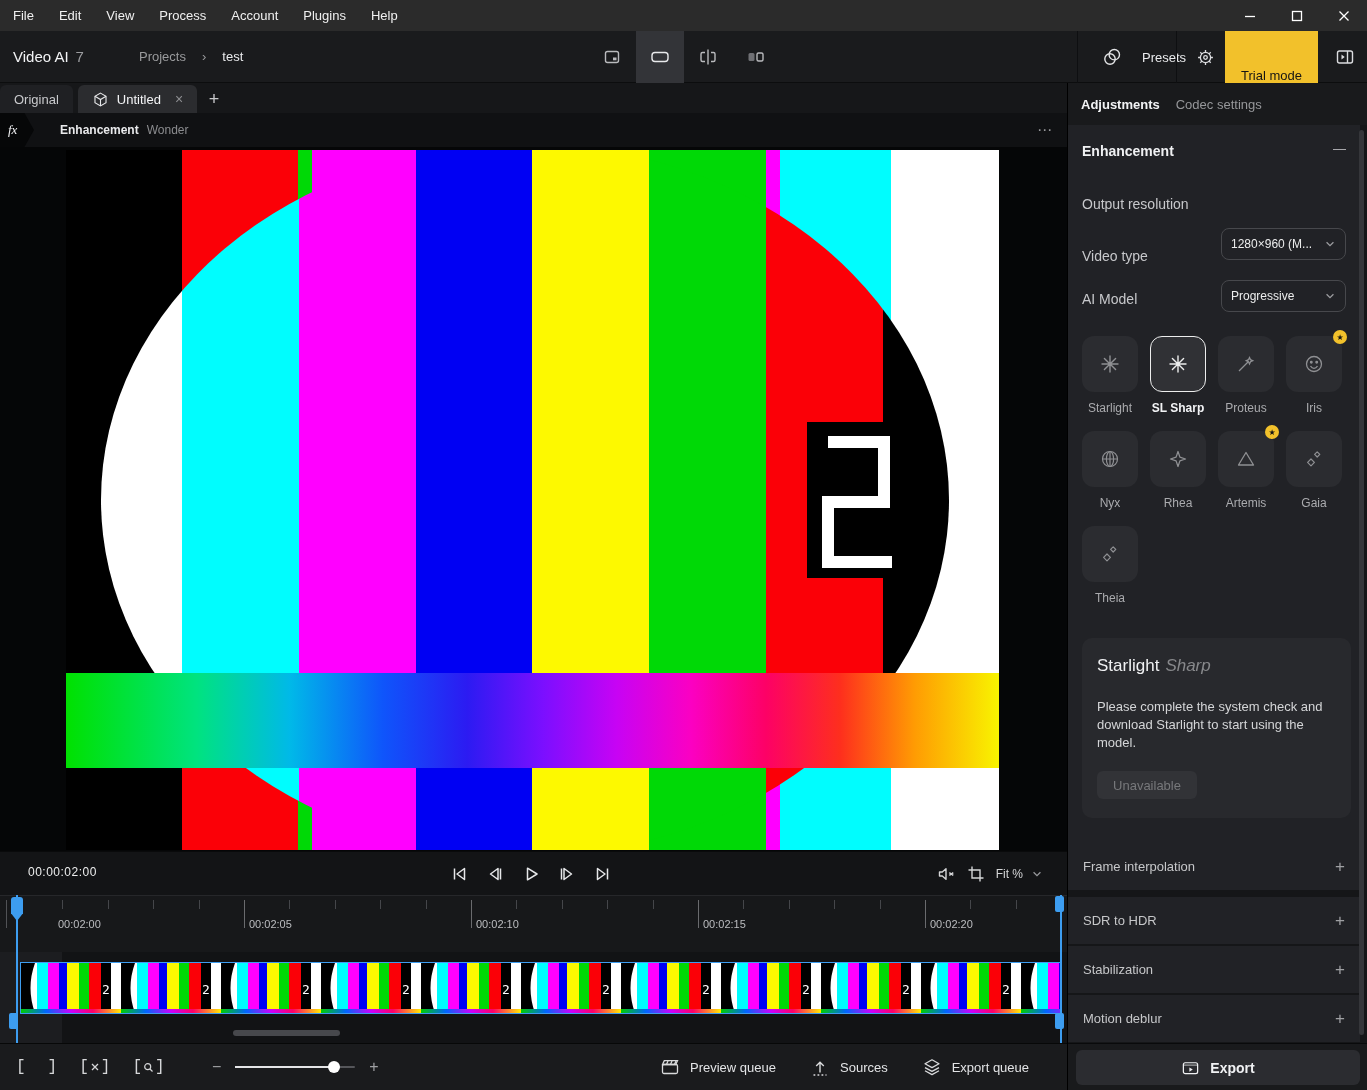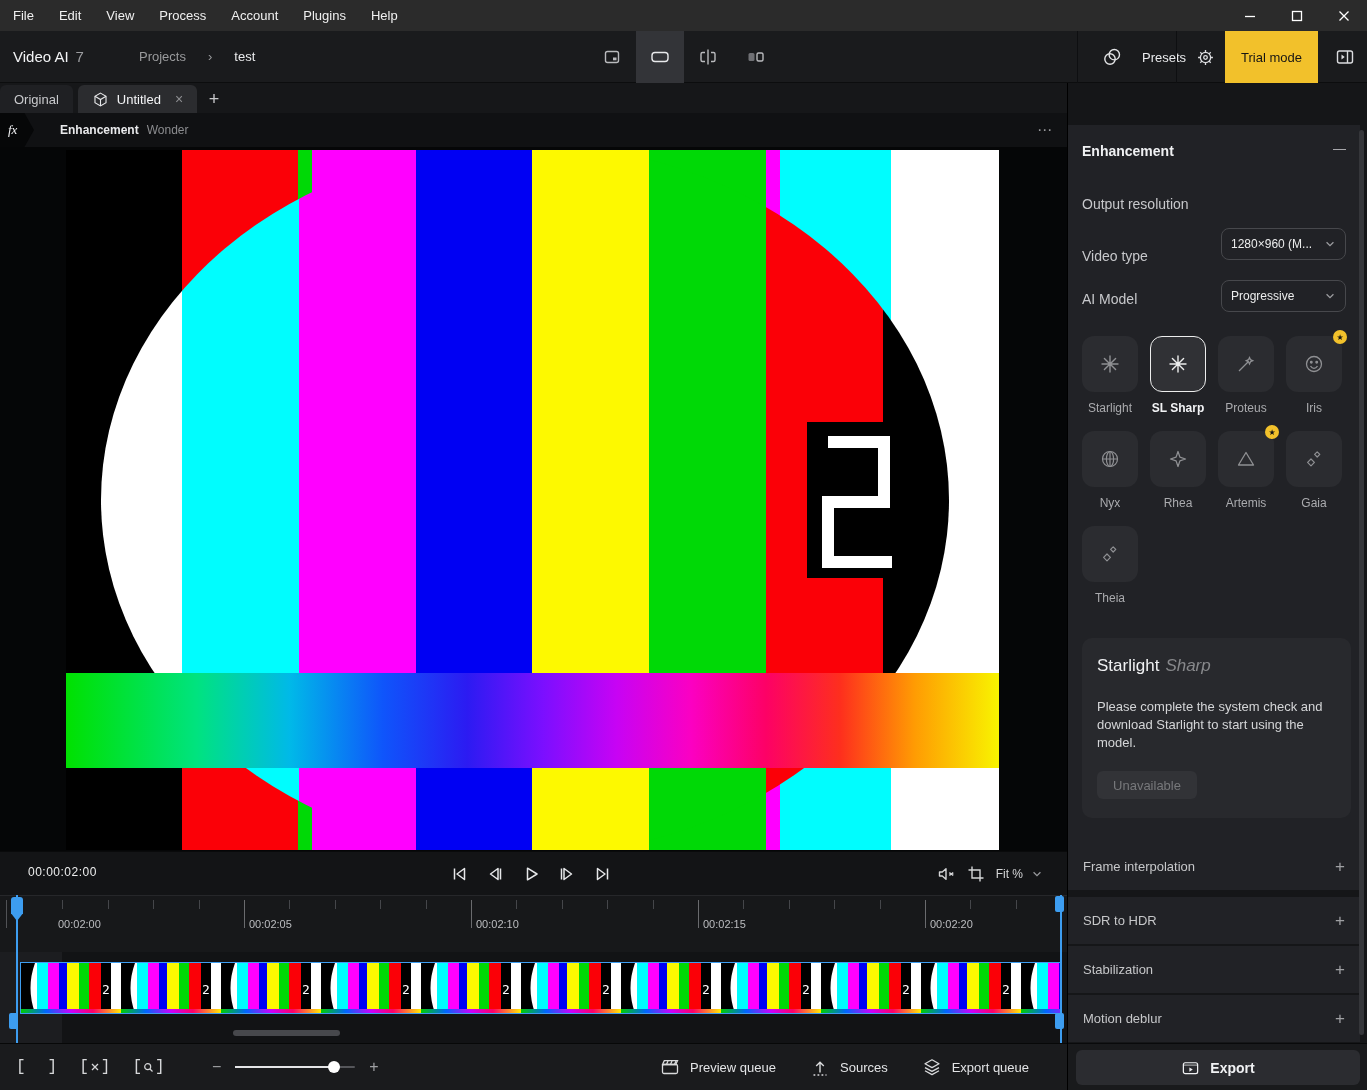--- a/index.html
+++ b/index.html
@@ -11,30 +11,30 @@
   
   .menubar{position:absolute;left:0;top:0;width:1367px;height:31px;background:#2b2b2b;
            display:flex;align-items:center;gap:25px;padding-left:13px;box-sizing:border-box;}
   .menu-item{color:#f0f0f0;font-size:13px;cursor:default;}
   .winbtns{position:absolute;right:0;top:0;height:31px;display:flex;align-items:center;}
   .winbtn{width:47px;height:31px;display:flex;align-items:center;justify-content:center;color:#fff;}
   
   .appbar{position:absolute;left:0;top:31px;width:1367px;height:52px;background:#1a1b1d;border-bottom:1px solid #0c0d0e;box-sizing:border-box;}
   .brand{position:absolute;left:13px;top:17px;font-size:15px;color:#f2f3f5;}
   .brand .ver{color:#9b9c9f;margin-left:7px;}
-  .crumbs{position:absolute;left:139px;top:18px;font-size:13px;color:#9a9b9d;display:flex;gap:22px;align-items:center;}
+  .crumbs{position:absolute;left:139px;top:18px;font-size:13px;color:#9a9b9d;display:flex;gap:16px;align-items:center;}
   .crumbs .cur{color:#e9eaec;}
   .viewmodes{position:absolute;left:588px;top:0;height:52px;display:flex;align-items:center;}
   .vmbtn{width:48px;height:52px;display:flex;align-items:center;justify-content:center;color:#b9babd;}
   .vmbtn.sel{background:#333438;color:#e9eaec;}
   .presets{position:absolute;left:1090px;top:0;height:52px;display:flex;align-items:center;gap:20px;color:#e9eaec;padding:0 12px;}
   .abar-div{position:absolute;top:0;width:1px;height:52px;background:#0e0f11;}
   .gearbtn{position:absolute;left:1186px;top:0;width:38px;height:52px;display:flex;align-items:center;justify-content:center;}
   .trial{position:absolute;left:1225px;top:0;width:93px;height:52px;background:#f2c12b;color:#161514;
-         display:flex;align-items:center;justify-content:center;font-size:13px;}
+         display:flex;align-items:flex-end;justify-content:center;font-size:13px;}
   .paneltoggle{position:absolute;left:1322px;top:0;width:45px;height:52px;display:flex;align-items:center;justify-content:center;color:#dcdde0;}
   
   .left-pane{position:absolute;left:0;top:83px;width:1067px;height:1007px;background:#121314;}
   .right-panel{position:absolute;left:1067px;top:83px;width:300px;height:1007px;background:#151618;border-left:1px solid #000;box-sizing:border-box;}
   
   .tabbar{position:absolute;left:0;top:0;width:1067px;height:30px;background:#161719;display:flex;align-items:flex-end;}
   .tab{height:28px;display:flex;align-items:center;padding:0 14px;border-radius:6px 6px 0 0;font-size:13px;gap:8px;}
   .tab.inactive{background:#1f2023;color:#c9cacd;}
   .tab.active{background:#2b2c2f;color:#f3f4f6;margin-left:5px;}
   .tab .close{color:#8e8f92;font-size:14px;margin-left:6px;}
@@ -460,20 +460,24 @@
             <path d="M3 10.6L10 14.4l7-3.8"></path>
             <path d="M3 13.8L10 17.6l7-3.8"></path>
           </svg>
         <span>Export queue</span>
       </span>
     </div>
   </div>
 </div>
 
 <div class="right-panel">
+  <div class="rp-tabs">
+    <span class="rp-tab-active">Adjustments</span>
+    <span class="rp-tab">Codec settings</span>
+  </div>
 
   <div class="enh">
     <span class="enh-title">Enhancement</span>
     <span class="enh-collapse">—</span>
 
     <span class="fieldlbl" style="top:71px;">Output resolution</span>
     <div class="drop" style="top:63px;">
       <span>1280×960 (M...</span>
       <svg width="12" height="12" viewBox="0 0 14 14" fill="none" stroke="#9b9c9f" stroke-width="1.5">
           <path d="M3 5l4 4 4-4"></path>

